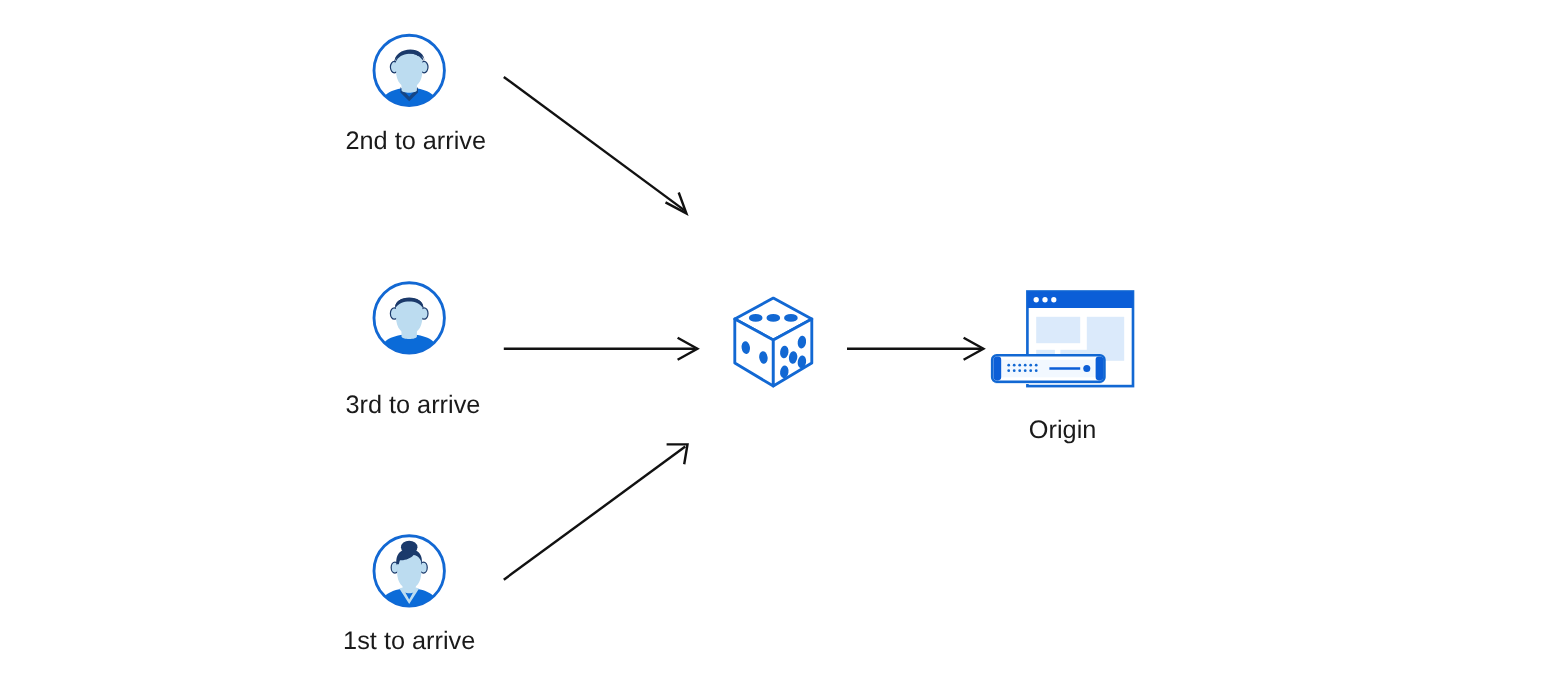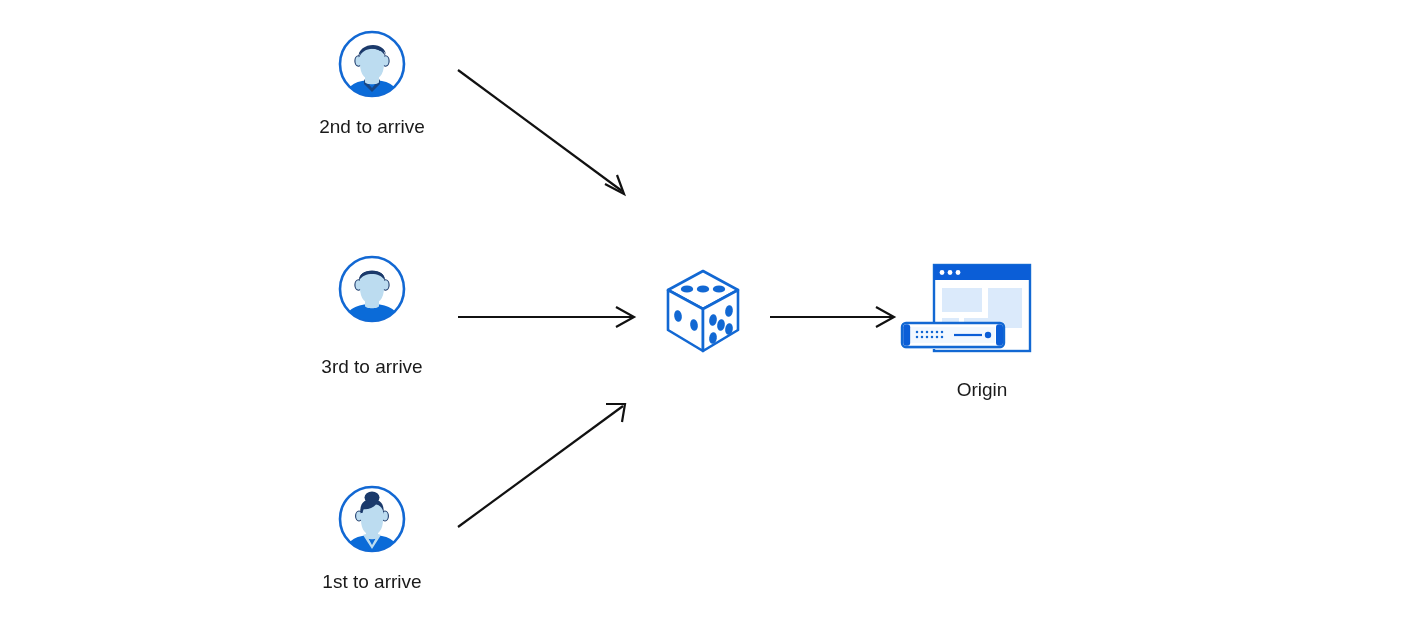--- a/index.html
+++ b/index.html
@@ -23,21 +23,21 @@
   .node {
     position: absolute;
   }
   .node-icon {
     position: relative;
   }
   .node-label {
     position: absolute;
     text-align: center;
     color: #1a1a1a;
-    font-size: 19px;
+    font-size: 23px;
     line-height: 24px;
     font-family: "Liberation Sans", sans-serif;
     white-space: nowrap;
   }
   .arrow-layer {
     position: absolute;
     left: 0;
     top: 0;
     width: 1405px;
     height: 633px;
@@ -238,16 +238,16 @@
             <circle cx="34" cy="76" r="1.25"></circle>
             <circle cx="39" cy="76" r="1.25"></circle>
             <circle cx="44" cy="76" r="1.25"></circle>
           </g>
 
           <line x1="56" y1="74" x2="84" y2="74" stroke="#0b5ed7" stroke-width="2.2"></line>
           <circle cx="90" cy="74" r="3.2" fill="#0b5ed7"></circle>
         </g>
       </svg>
     </div>
-    <div class="node-label" style="left:24px; top:117px; width:120px;">Origin</div>
+    <div class="node-label" style="left:8px; top:117px; width:120px;">Origin</div>
   </div>
 
 </div>
 
 </body></html>

